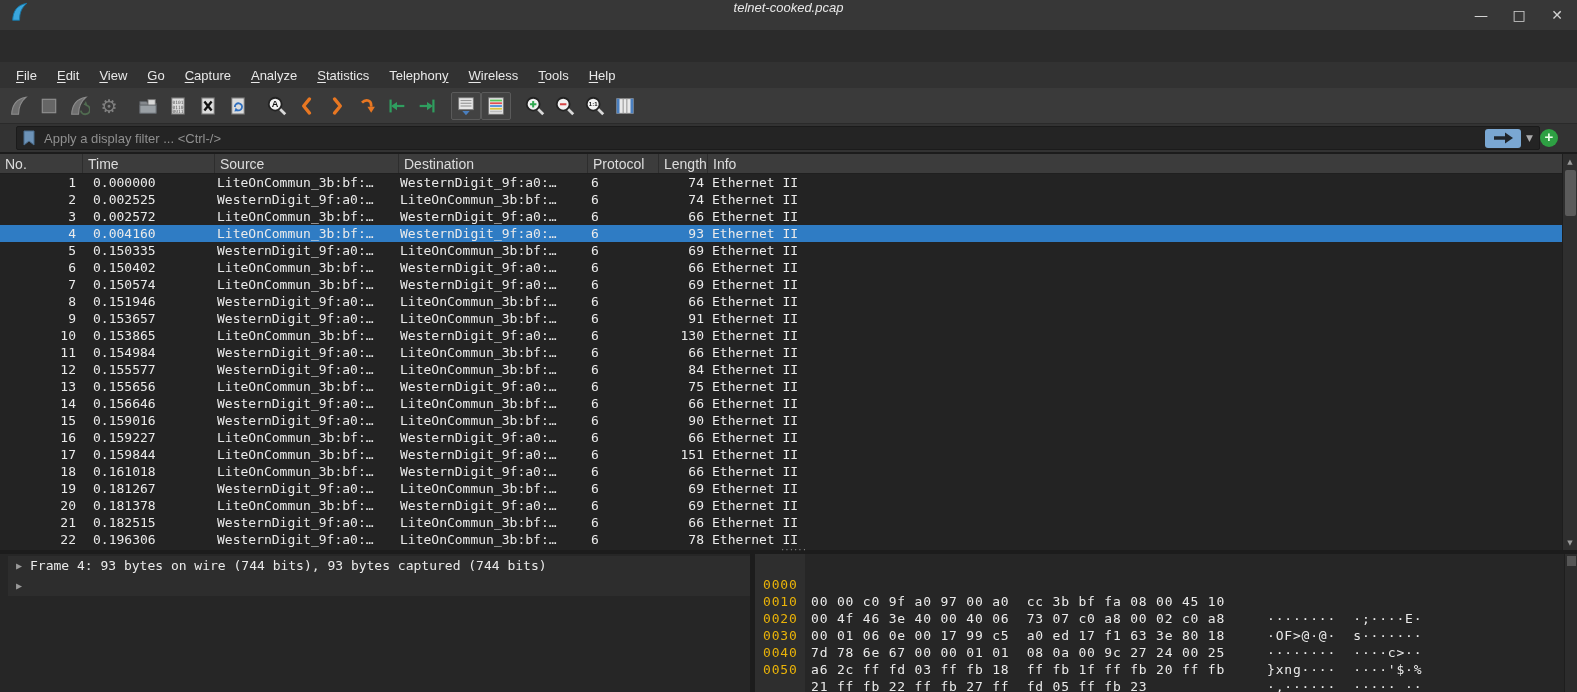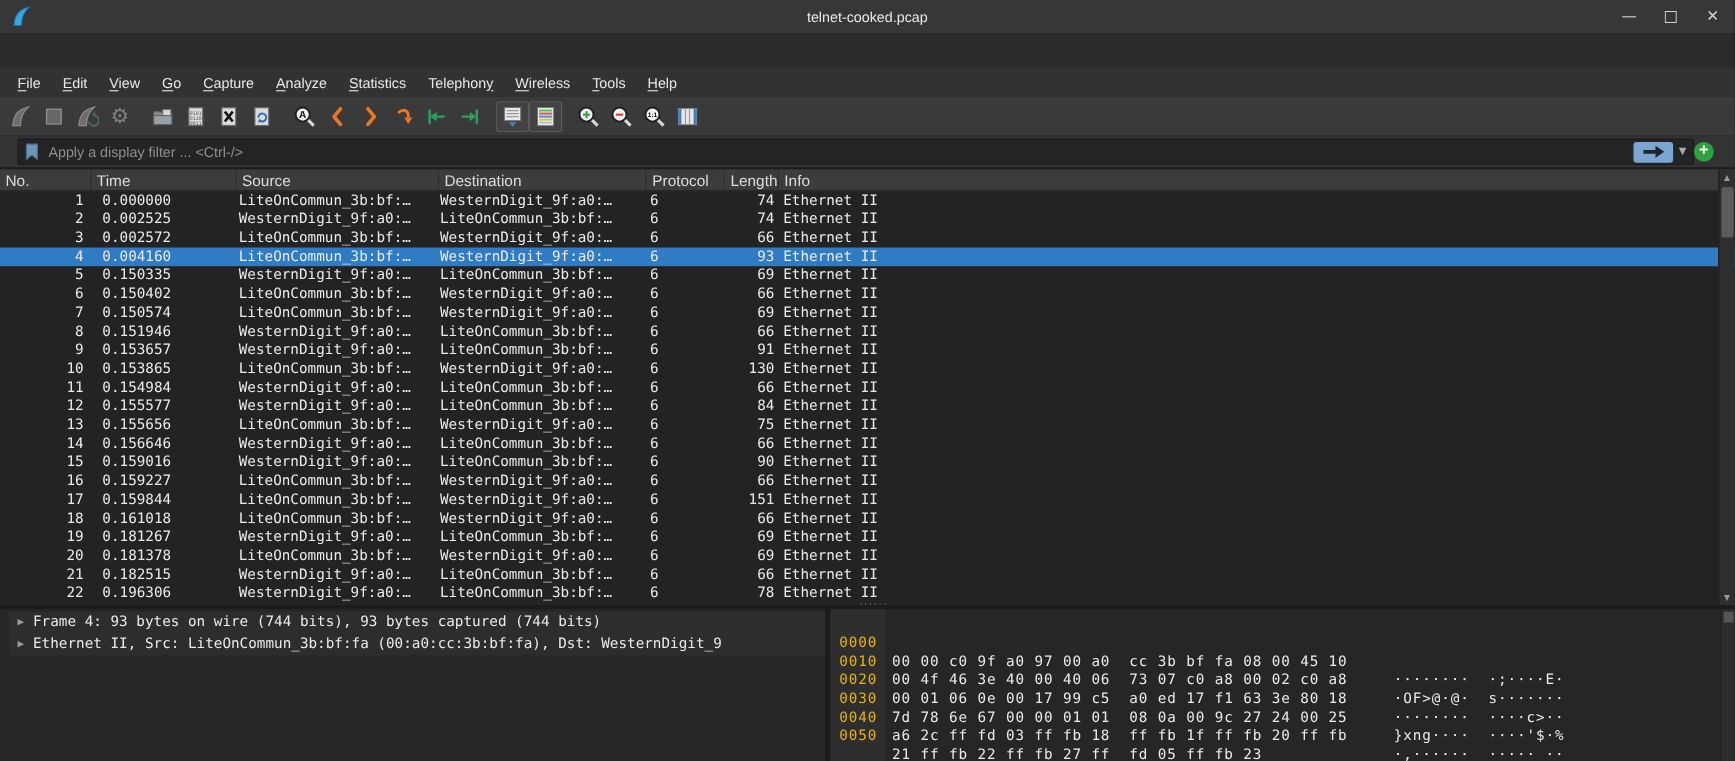--- a/index.html
+++ b/index.html
@@ -1,21 +1,21 @@
 <!DOCTYPE html>
 <html><head>
 <meta charset="utf-8">
 <style>
   * { margin:0; padding:0; box-sizing:border-box; }
   html,body { width:1577px; height:692px; background:#1c1c1c; overflow:hidden; }
   .app { position:relative; width:1577px; height:692px; background:#2b2b2b;
          font-family:"Liberation Sans", sans-serif; color:#e6e6e6; }
 
   
-  .titlebar { height:30px; background:#373737; display:flex; align-items:center; position:relative; }
+  .titlebar { height:30px; background:#373737; display:flex; align-items:flex-start; position:relative;font-style:italic; }
   .titlebar .logo { margin-left:9px; width:22px; height:24px; }
   .titlebar .title { position:absolute; left:0; right:0; text-align:center; font-size:13px; color:#e8e8e8; }
   .winctrls { position:absolute; right:12px; top:0; height:30px; display:flex; align-items:center; gap:22px; }
   .winbtn { color:#d2d2d2; font-size:14px; width:16px; text-align:center; cursor:default; font-family:"DejaVu Sans", sans-serif; }
 
   
   .menubar { height:26px; background:#323232; display:flex; align-items:center; padding-left:6px;margin-top:32px; }
   .menuitem { font-size:13px; color:#e8e8e8; padding:4px 10px; }
   .menuitem u { text-decoration:underline; text-underline-offset:2px; }
 
@@ -544,21 +544,20 @@
     <div class="details">
       <div class="detailrows">
 
           <div class="drow">
             <span class="twist">▶</span>
             <span>Frame 4: 93 bytes on wire (744 bits), 93 bytes captured (744 bits)</span>
           </div>
 
           <div class="drow">
             <span class="twist">▶</span>
-            <span>Ethernet II, Src: LiteOnCommun_3b:bf:fa (00:a0:cc:3b:bf:fa), Dst: WesternDigit_9</span>
           </div>
         </div>
     </div>
     <div class="vdivider"></div>
     <div class="hexpane">
       <div class="gutter"></div>
       <div>
 
           <div class="hrow">
             <span class="hoff">0000</span>

